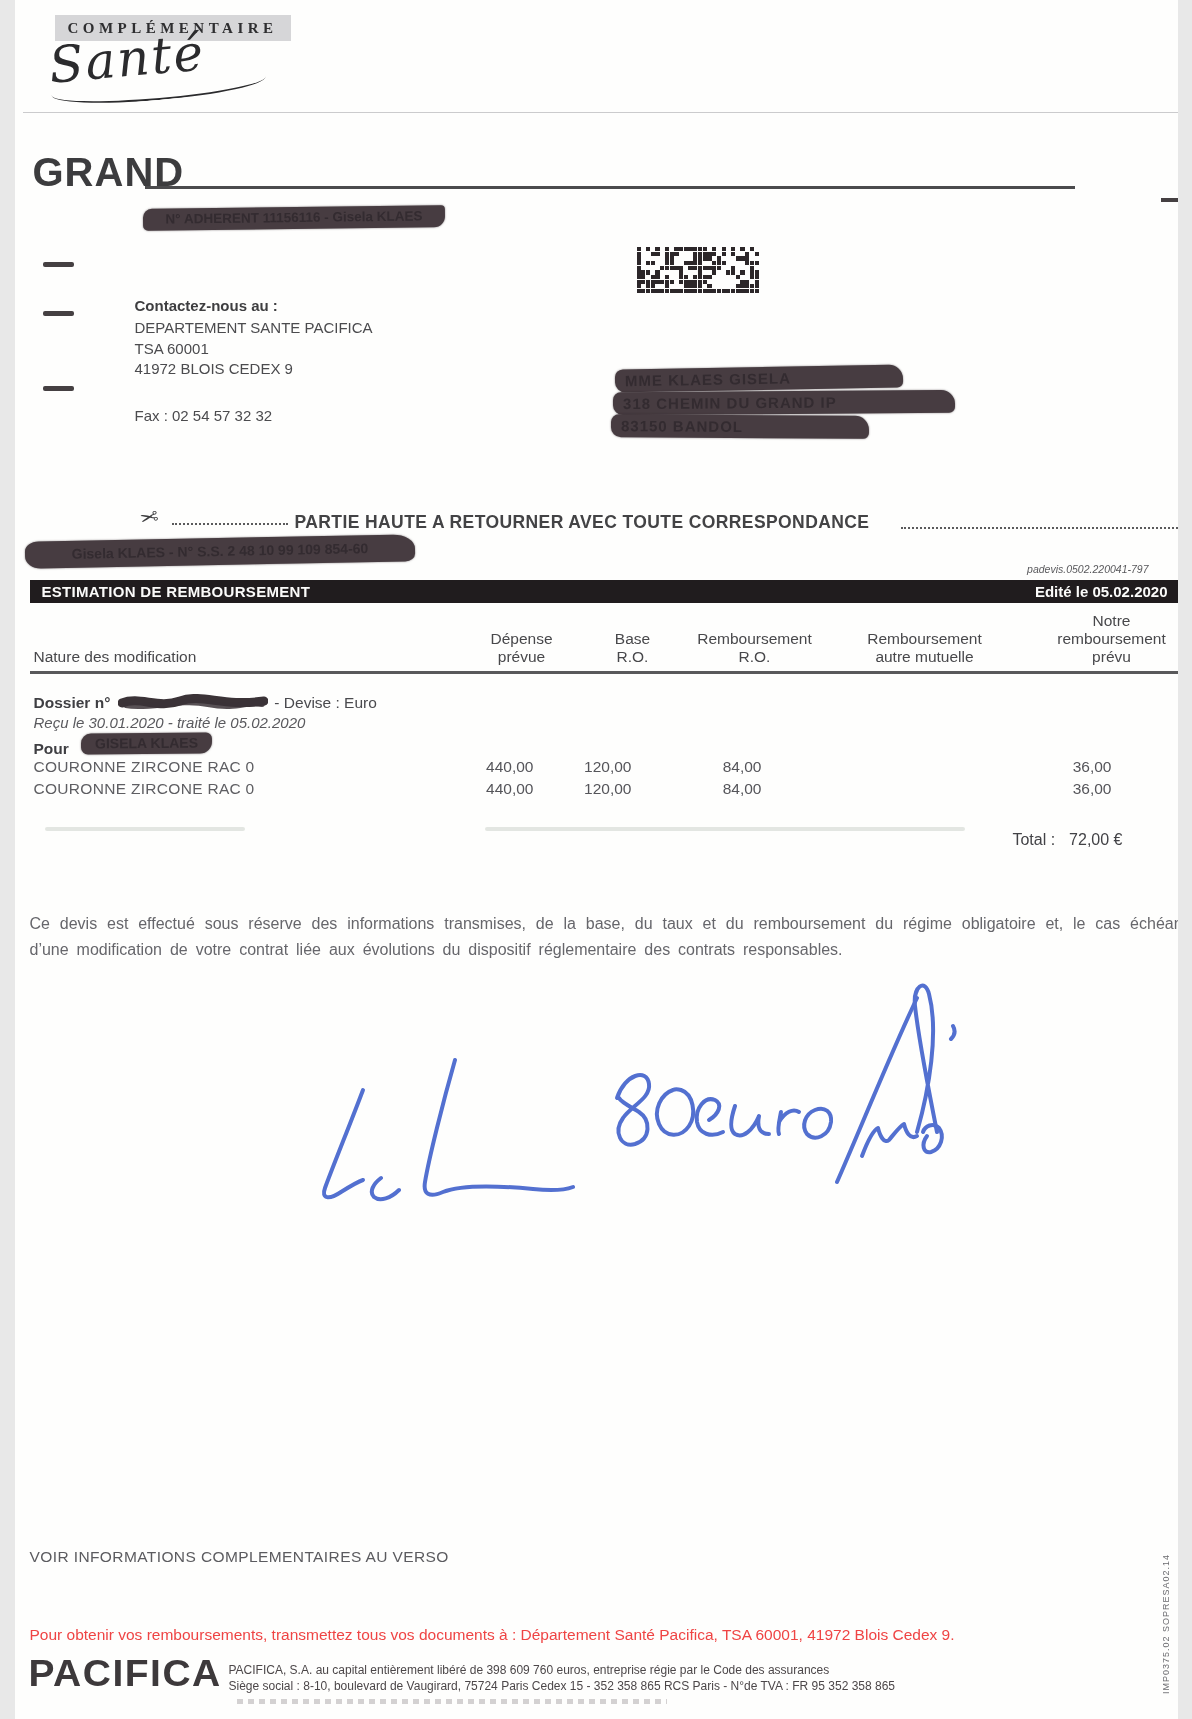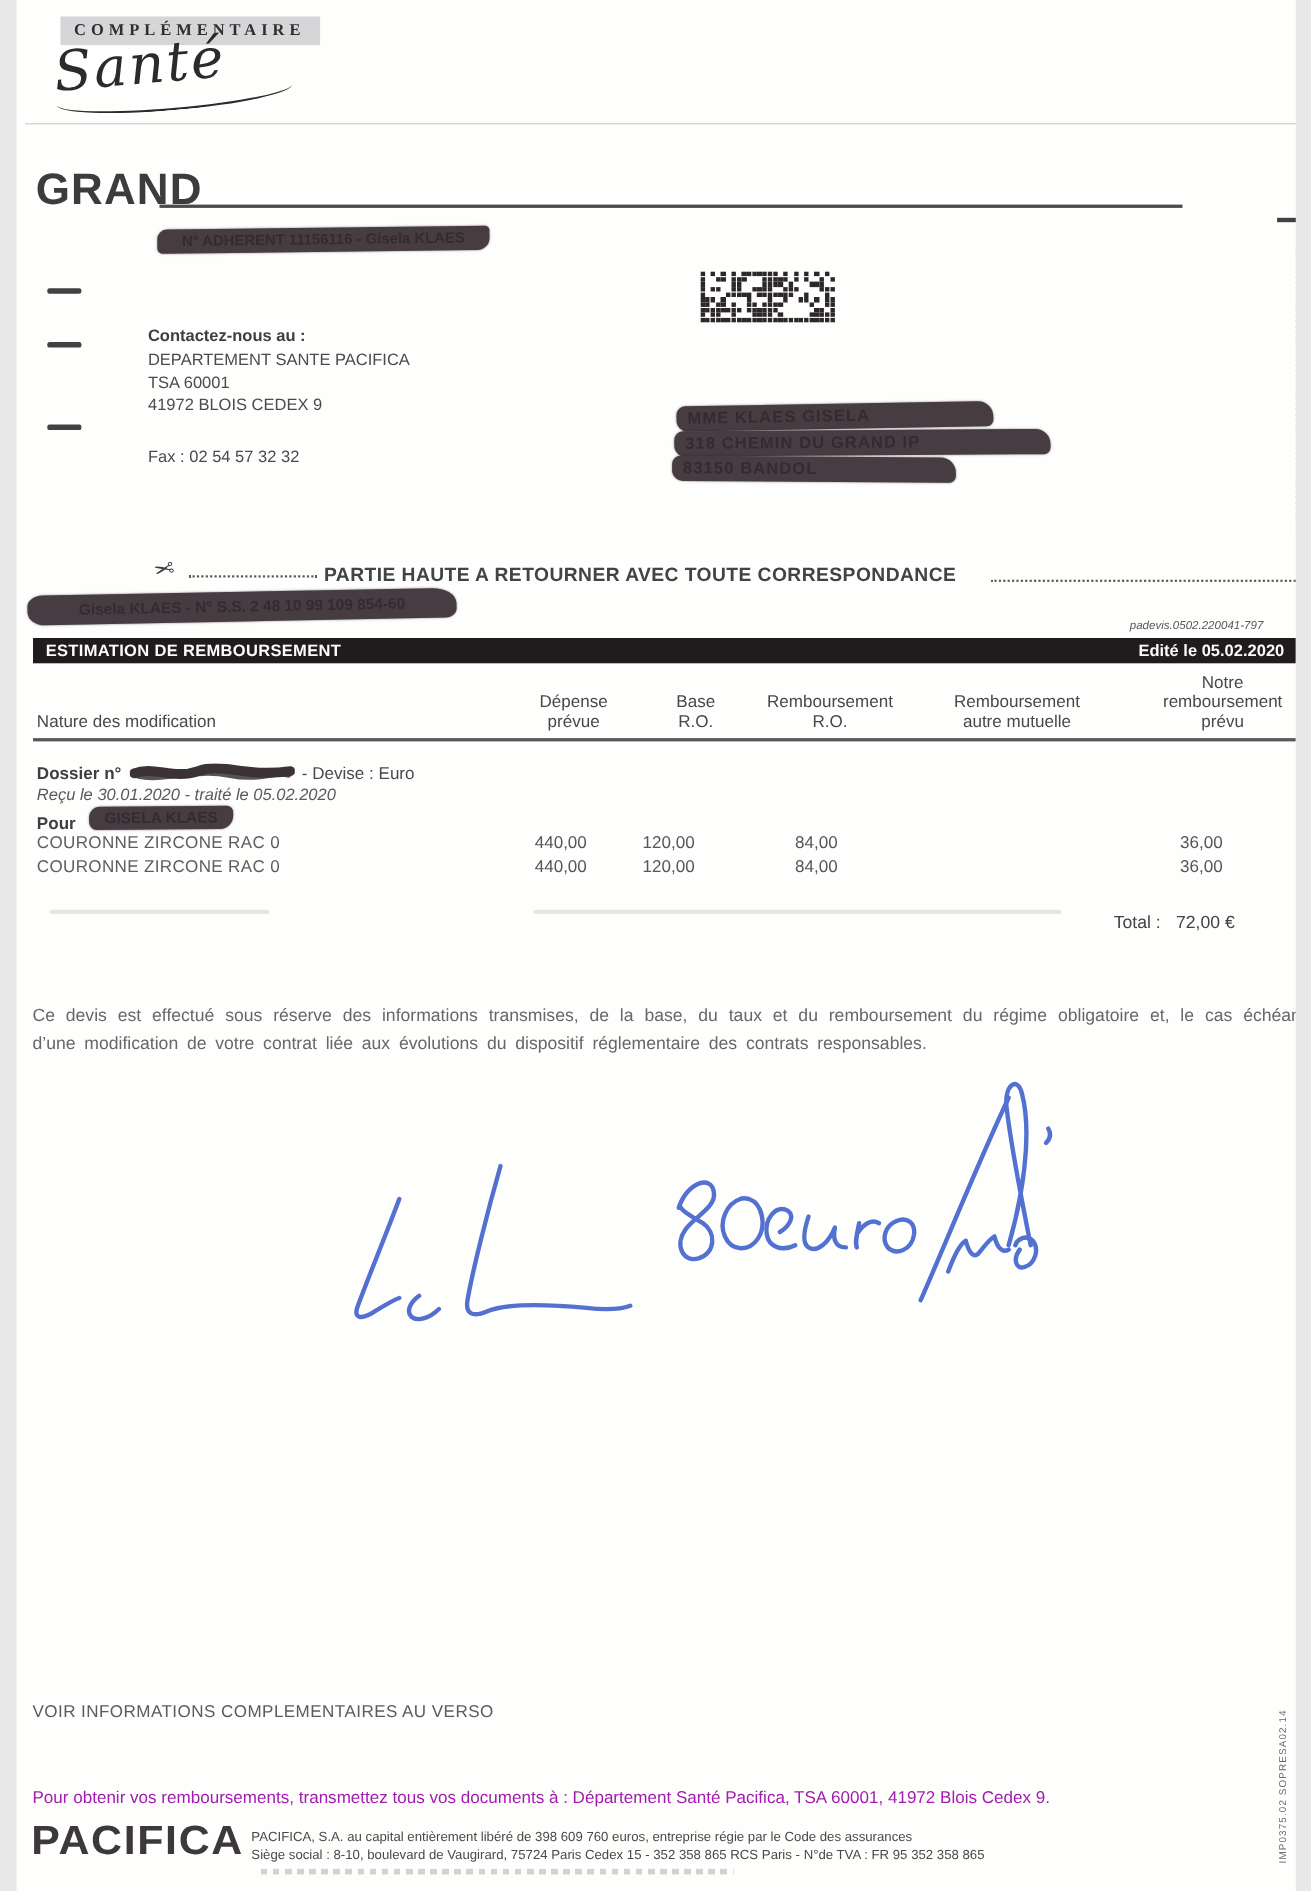--- a/index.html
+++ b/index.html
@@ -90,21 +90,21 @@
   
   .disclaimer{left:15px;top:911px;width:1162px;font-size:16px;color:#66666b;
       line-height:25.5px;text-align:justify;word-spacing:3.5px;}
   .disclaimer p{margin:0 0 1px 0;}
 
   
   .sig{left:262px;top:940px;width:700px;height:280px;pointer-events:none;}
 
   
   .verso{left:15px;top:1548px;font-size:15.5px;color:#5b5b5f;letter-spacing:.4px;}
-  .send{left:15px;top:1626px;font-size:15.5px;color:#a21caf;}
+  .send{left:15px;top:1626px;font-size:15.5px;color:#ef4444;}
   .pacifica{left:14px;top:1652px;font-size:39px;font-weight:bold;letter-spacing:1.5px;
       color:#3d393b;transform:scaleY(.95);}
   .legal{left:214px;font-size:12px;color:#4c4749;white-space:nowrap;}
   .legal-cut{left:222px;top:1699px;width:430px;height:5px;opacity:.5;
       background:repeating-linear-gradient(90deg,#a9a4a6 0 6px,transparent 6px 11px);}
 
   
   .vmicro{left:1163px;top:226px;width:2.5px;height:262px;opacity:.75;
       background:repeating-linear-gradient(180deg,#97979b 0 2px,transparent 2px 5px);}
   .vref{left:1146px;top:1434px;height:260px;font-size:9px;color:#6b6b6f;letter-spacing:1px;

